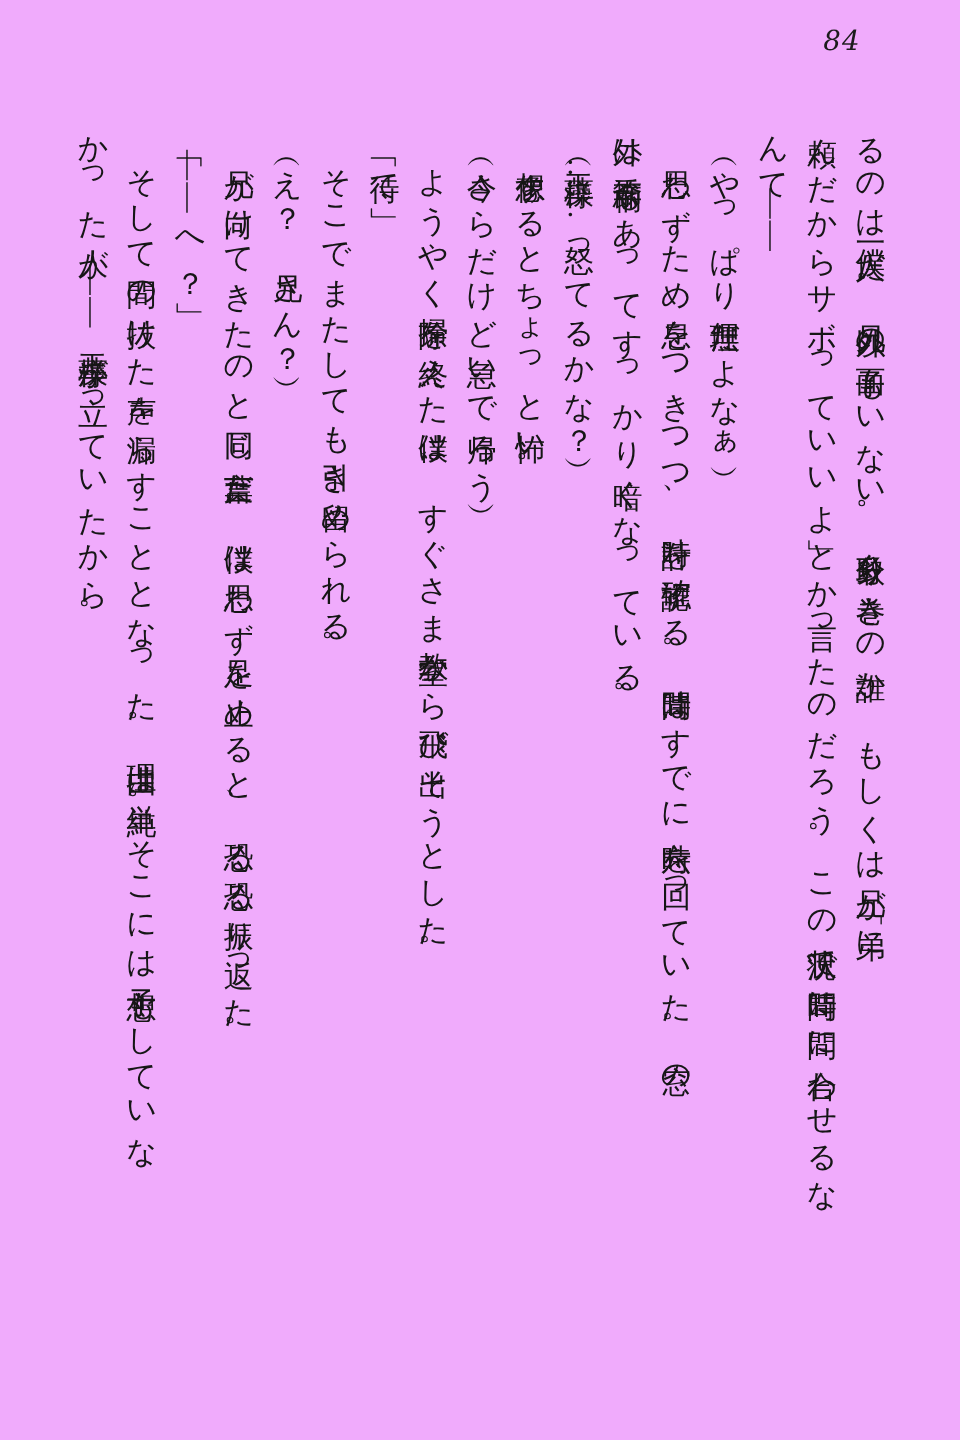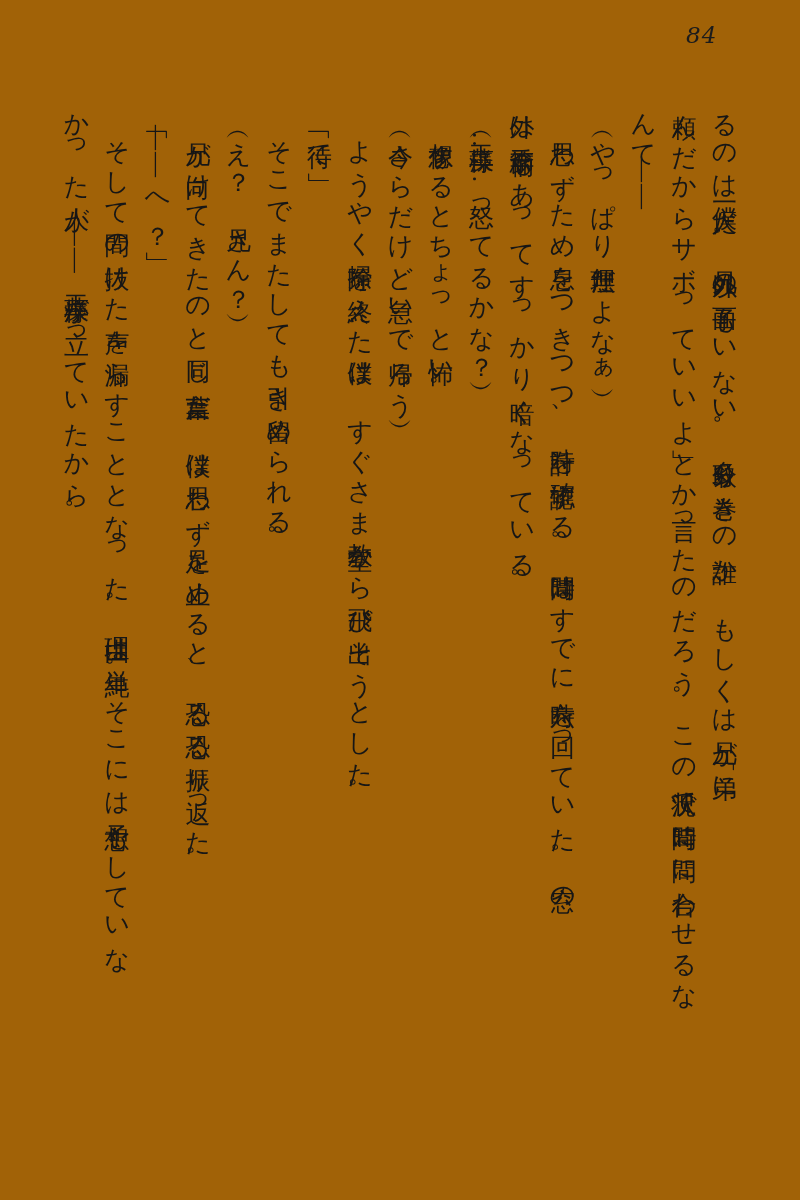--- a/index.html
+++ b/index.html
@@ -9,21 +9,21 @@
   body {
     width: 800px;
     height: 1200px;
     background: #f6f6f4;
     font-family: "Liberation Serif", "DejaVu Serif", serif;
   }
   .page {
     position: relative;
     width: 800px;
     height: 1200px;
-    background: #a16207;
+    background: #f0abfc;
     overflow: hidden;
     color: #161616;
   }
   .page-number {
     position: absolute;
     top: 22px;
     left: 686px;
     font-size: 23px;
     font-style: italic;
     font-family: "DejaVu Serif", "Liberation Serif", serif;

